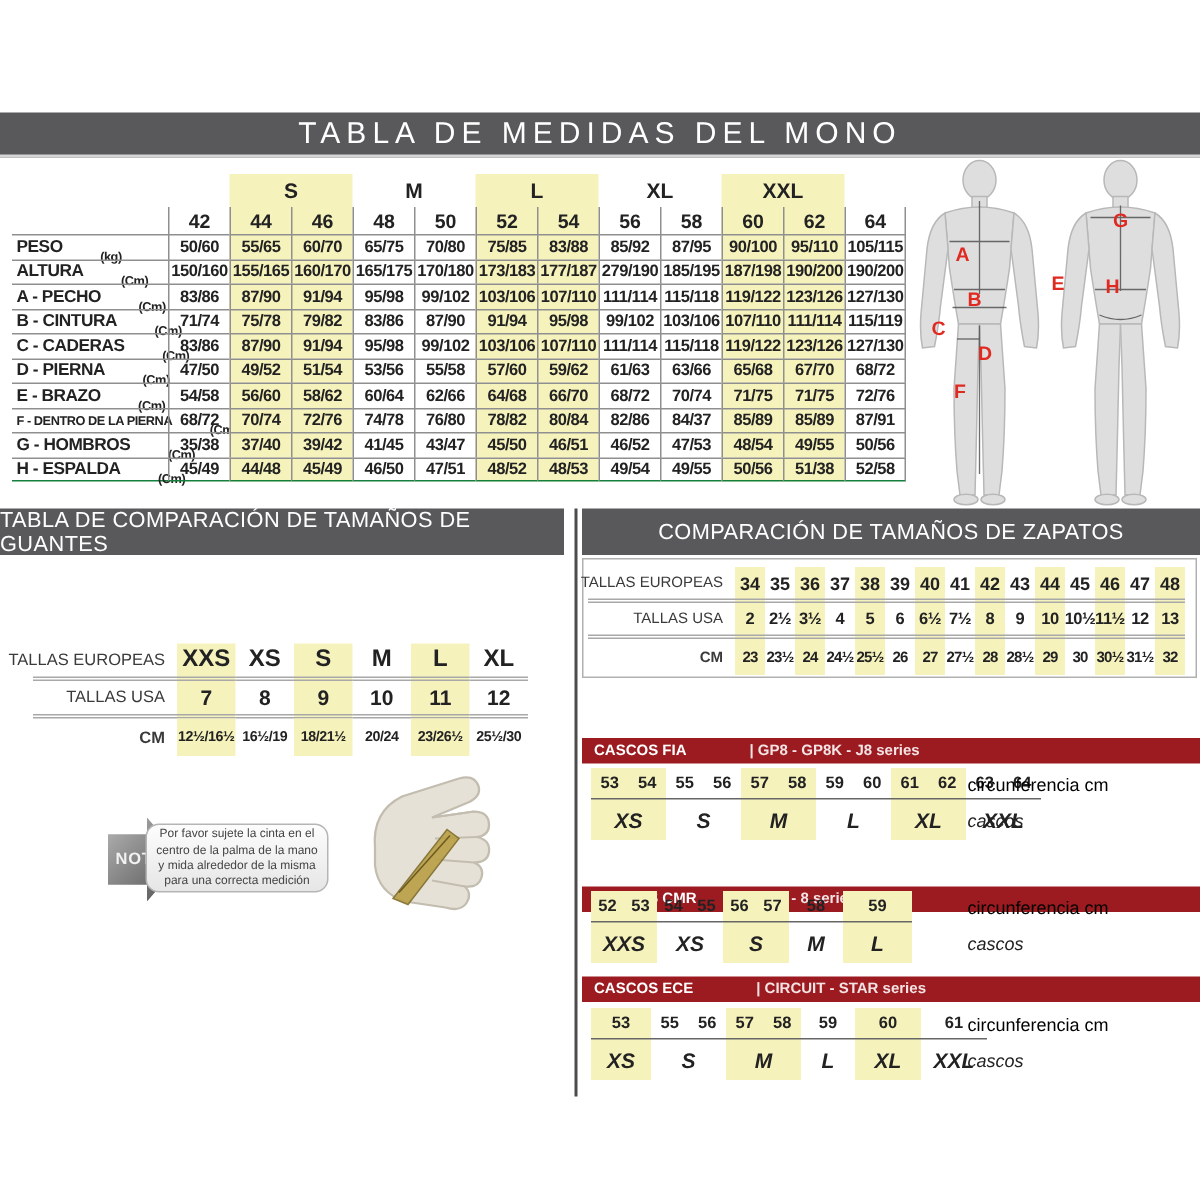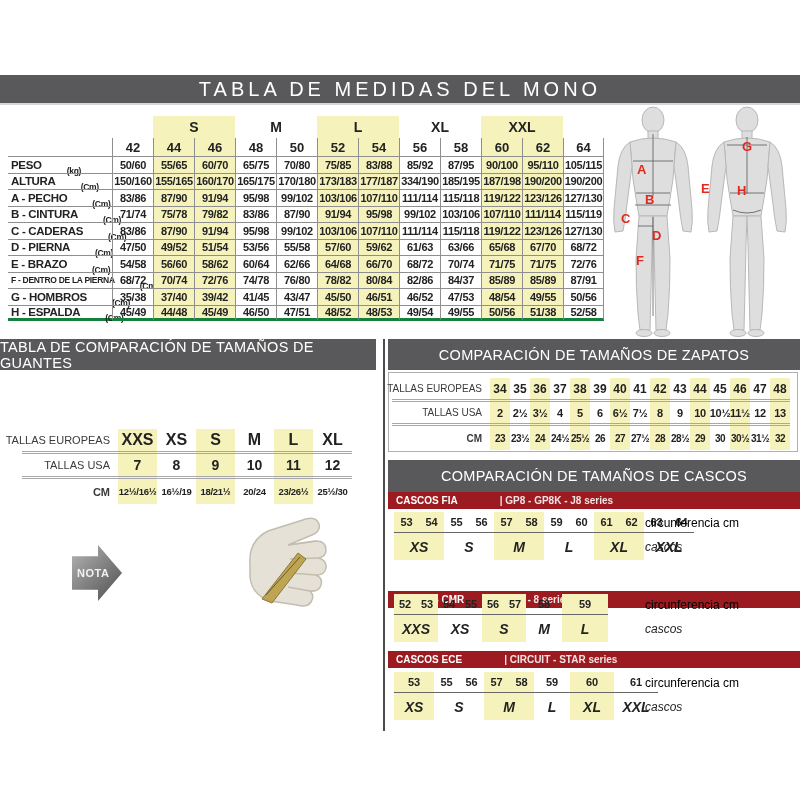--- a/index.html
+++ b/index.html
@@ -26,21 +26,21 @@
   }
   .mcell { display:flex; align-items:center; justify-content:center; }
   .mcell.group { height:22px; font-weight:bold; font-size:14px; }
   .mcell.snum  { height:18px; font-weight:bold; font-size:13px; }
   .mcell.vcell { height:16.5px; font-weight:bold; font-size:11px; letter-spacing:-.3px; }
   .mcell.lcell { height:16.5px; justify-content:flex-start; padding-left:3px; font-weight:bold; font-size:11.5px; letter-spacing:-.3px; white-space:nowrap;gap:23px; }
   .mcell.lcell.small { font-size:8.5px; }
   .mcell .unit { font-size:8.5px; margin-left:2px;margin-top:12px; }
   .hl { background:#f6f2bc; }
   .bt { border-top:1px solid #8f8f8f; }
-  .bb { border-bottom:3px solid #15803d; }
+  .bb { border-bottom:1px solid #15803d; }
   .bl { border-left:1px solid #8f8f8f; }
   .br { border-right:1px solid #8f8f8f; }
 
   
   .fig { position:absolute; top:104px; }
   .fig-front { left:605px; }
   .fig-back  { left:699px; }
   .fig-letter { position:absolute; color:#e02a21; font-weight:bold; font-size:13px; }
 
   
@@ -143,21 +143,21 @@
         <span>ALTURA</span>
         <span class="unit">(Cm)</span>
       </div>
       <div class="mcell vcell bt bl">150/160</div>
       <div class="mcell vcell bt bl hl">155/165</div>
       <div class="mcell vcell bt bl hl">160/170</div>
       <div class="mcell vcell bt bl">165/175</div>
       <div class="mcell vcell bt bl">170/180</div>
       <div class="mcell vcell bt bl hl">173/183</div>
       <div class="mcell vcell bt bl hl">177/187</div>
-      <div class="mcell vcell bt bl">334/190</div>
+      <div class="mcell vcell bt bl">279/190</div>
       <div class="mcell vcell bt bl">185/195</div>
       <div class="mcell vcell bt bl hl">187/198</div>
       <div class="mcell vcell bt bl hl">190/200</div>
       <div class="mcell vcell bt bl br">190/200</div>
       <div class="mcell lcell bt">
         <span>A - PECHO</span>
         <span class="unit">(Cm)</span>
       </div>
       <div class="mcell vcell bt bl">83/86</div>
       <div class="mcell vcell bt bl hl">87/90</div>
@@ -354,20 +354,23 @@
       <div class="scell sval r2 hl">12½/16½</div>
       <div class="scell sval r2">16½/19</div>
       <div class="scell sval r2 hl">18/21½</div>
       <div class="scell sval r2">20/24</div>
       <div class="scell sval r2 hl">23/26½</div>
       <div class="scell sval r2">25½/30</div>
     </div>
 
   <div class="nota-arrow">
     <span>NOTA</span>
+  </div>
+  <div class="nota-box">
+    <span>Por favor sujete la cinta en el centro de la palma de la mano y mida alrededor de la misma para una correcta medición</span>
   </div>
 
   <svg class="thumb" width="108" height="96" viewBox="0 0 108 96">
     <g fill="#e6e1d6" stroke="#ffffff" stroke-width="4">
       <path d="M22 50 Q20 26 40 16 L78 4 Q88 1 91 9 Q93 16 84 20 L60 30 L88 26 Q98 26 98 35 Q98 42 90 43 Q99 45 98 53 Q97 60 88 60 Q95 63 93 70 Q91 77 82 76 Q87 81 83 87 Q79 93 69 90 L42 86 Q24 80 22 62 Z"></path>
     </g>
     <g fill="#e6e1d6" stroke="#c3bdb0" stroke-width="1.5">
       <path d="M22 50 Q20 26 40 16 L78 4 Q88 1 91 9 Q93 16 84 20 L60 30 L88 26 Q98 26 98 35 Q98 42 90 43 Q99 45 98 53 Q97 60 88 60 Q95 63 93 70 Q91 77 82 76 Q87 81 83 87 Q79 93 69 90 L42 86 Q24 80 22 62 Z"></path>
       <path d="M60 30 L88 26" fill="none"></path>
         <path d="M62 44 L90 43" fill="none"></path>
@@ -427,21 +430,20 @@
       <div class="scell sval r2">27½</div>
       <div class="scell sval r2 hl">28</div>
       <div class="scell sval r2">28½</div>
       <div class="scell sval r2 hl">29</div>
       <div class="scell sval r2">30</div>
       <div class="scell sval r2 hl">30½</div>
       <div class="scell sval r2">31½</div>
       <div class="scell sval r2 hl">32</div>
     </div>
 
-  <div class="bar cascos-bar">COMPARACIÓN DE TAMAÑOS DE CASCOS</div>
 
   <div class="red-bar" id="fia-bar">
     <span>CASCOS FIA</span>
     <span class="series">| GP8 - GP8K - J8 series</span>
   </div>
   <div class="hgroups" id="fia-groups">
       <div class="hgroup hl" style="width: 50px;">
         <div class="hnums">
           <div class="hnum">53</div>
           <div class="hnum">54</div>

